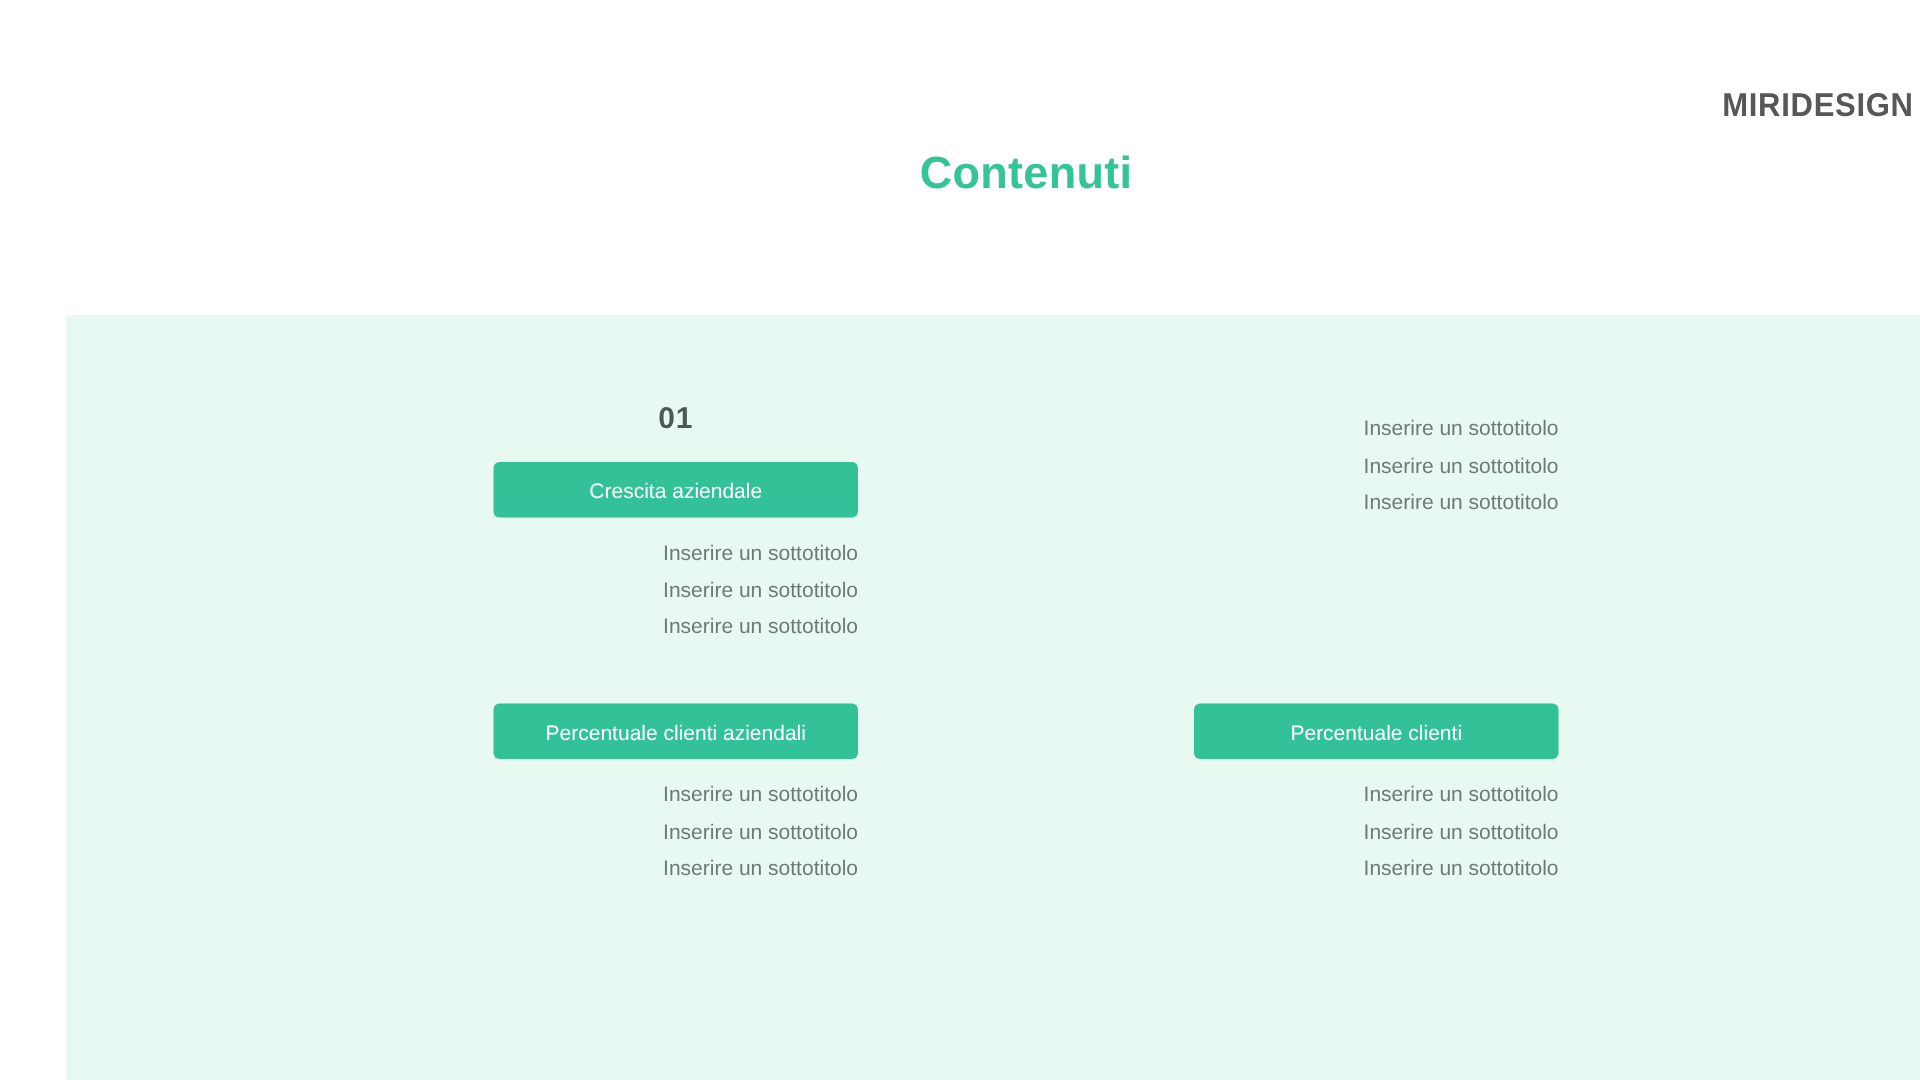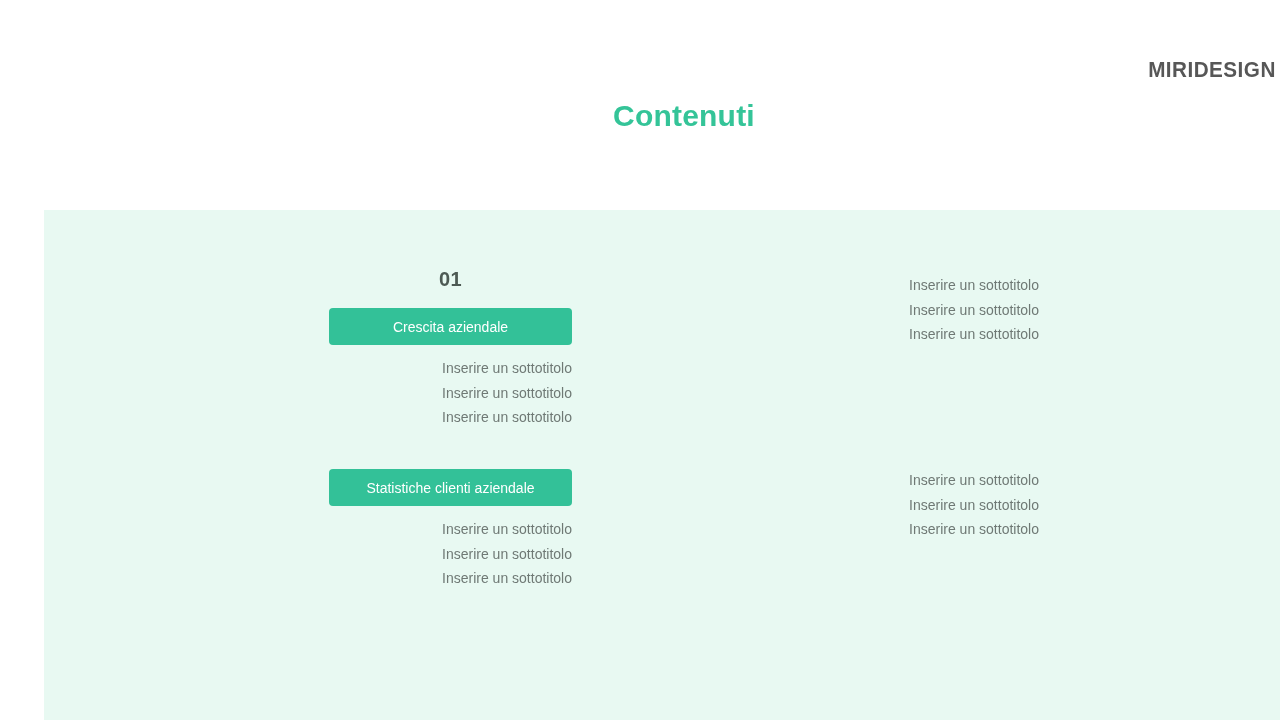--- a/index.html
+++ b/index.html
@@ -145,29 +145,30 @@
 
       <div class="cell cell-col-right cell-row-top">
         <div class="cell-subs">
           <div class="sub-line">Inserire un sottotitolo</div>
           <div class="sub-line">Inserire un sottotitolo</div>
           <div class="sub-line">Inserire un sottotitolo</div>
         </div>
       </div>
 
       <div class="cell cell-col-left cell-row-bottom">
-        <div class="cell-button">Statistiche clienti aziendale</div>
+        <div class="cell-button">Percentuale clienti aziendali</div>
         <div class="cell-subs">
           <div class="sub-line">Inserire un sottotitolo</div>
           <div class="sub-line">Inserire un sottotitolo</div>
           <div class="sub-line">Inserire un sottotitolo</div>
         </div>
       </div>
 
       <div class="cell cell-col-right cell-row-bottom">
+        <div class="cell-button">Percentuale clienti</div>
         <div class="cell-subs">
           <div class="sub-line">Inserire un sottotitolo</div>
           <div class="sub-line">Inserire un sottotitolo</div>
           <div class="sub-line">Inserire un sottotitolo</div>
         </div>
       </div>
 
     </div>
   </div>
 

